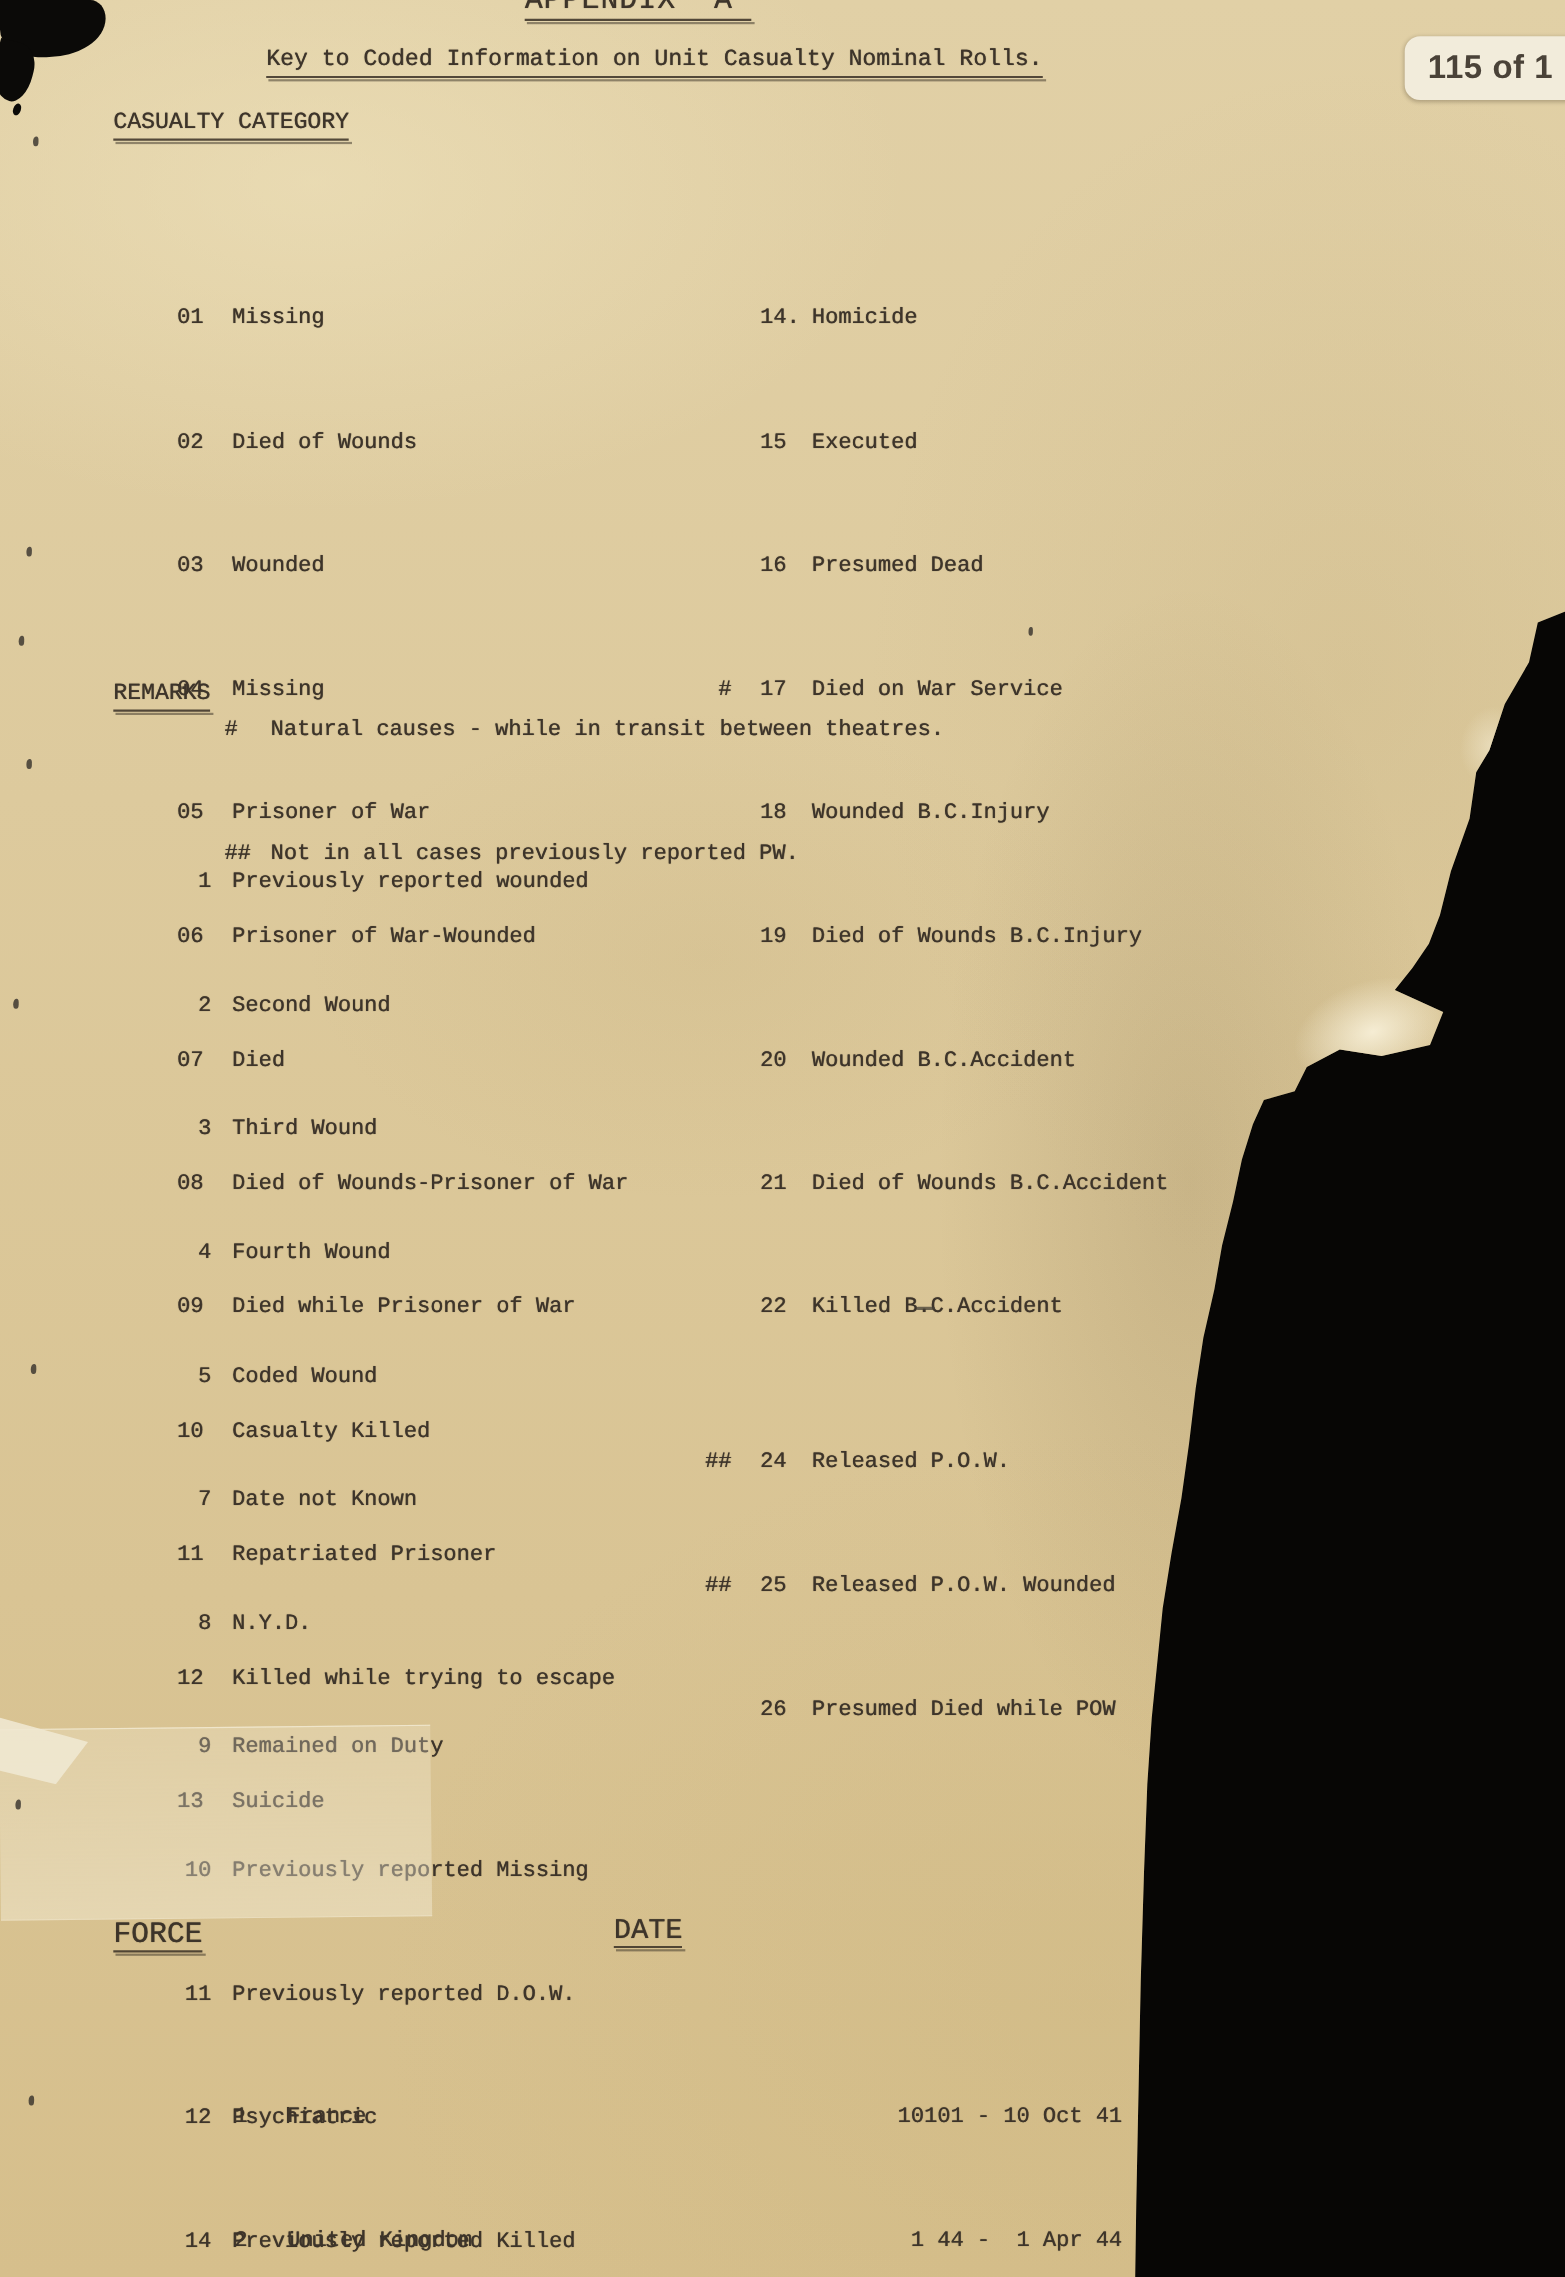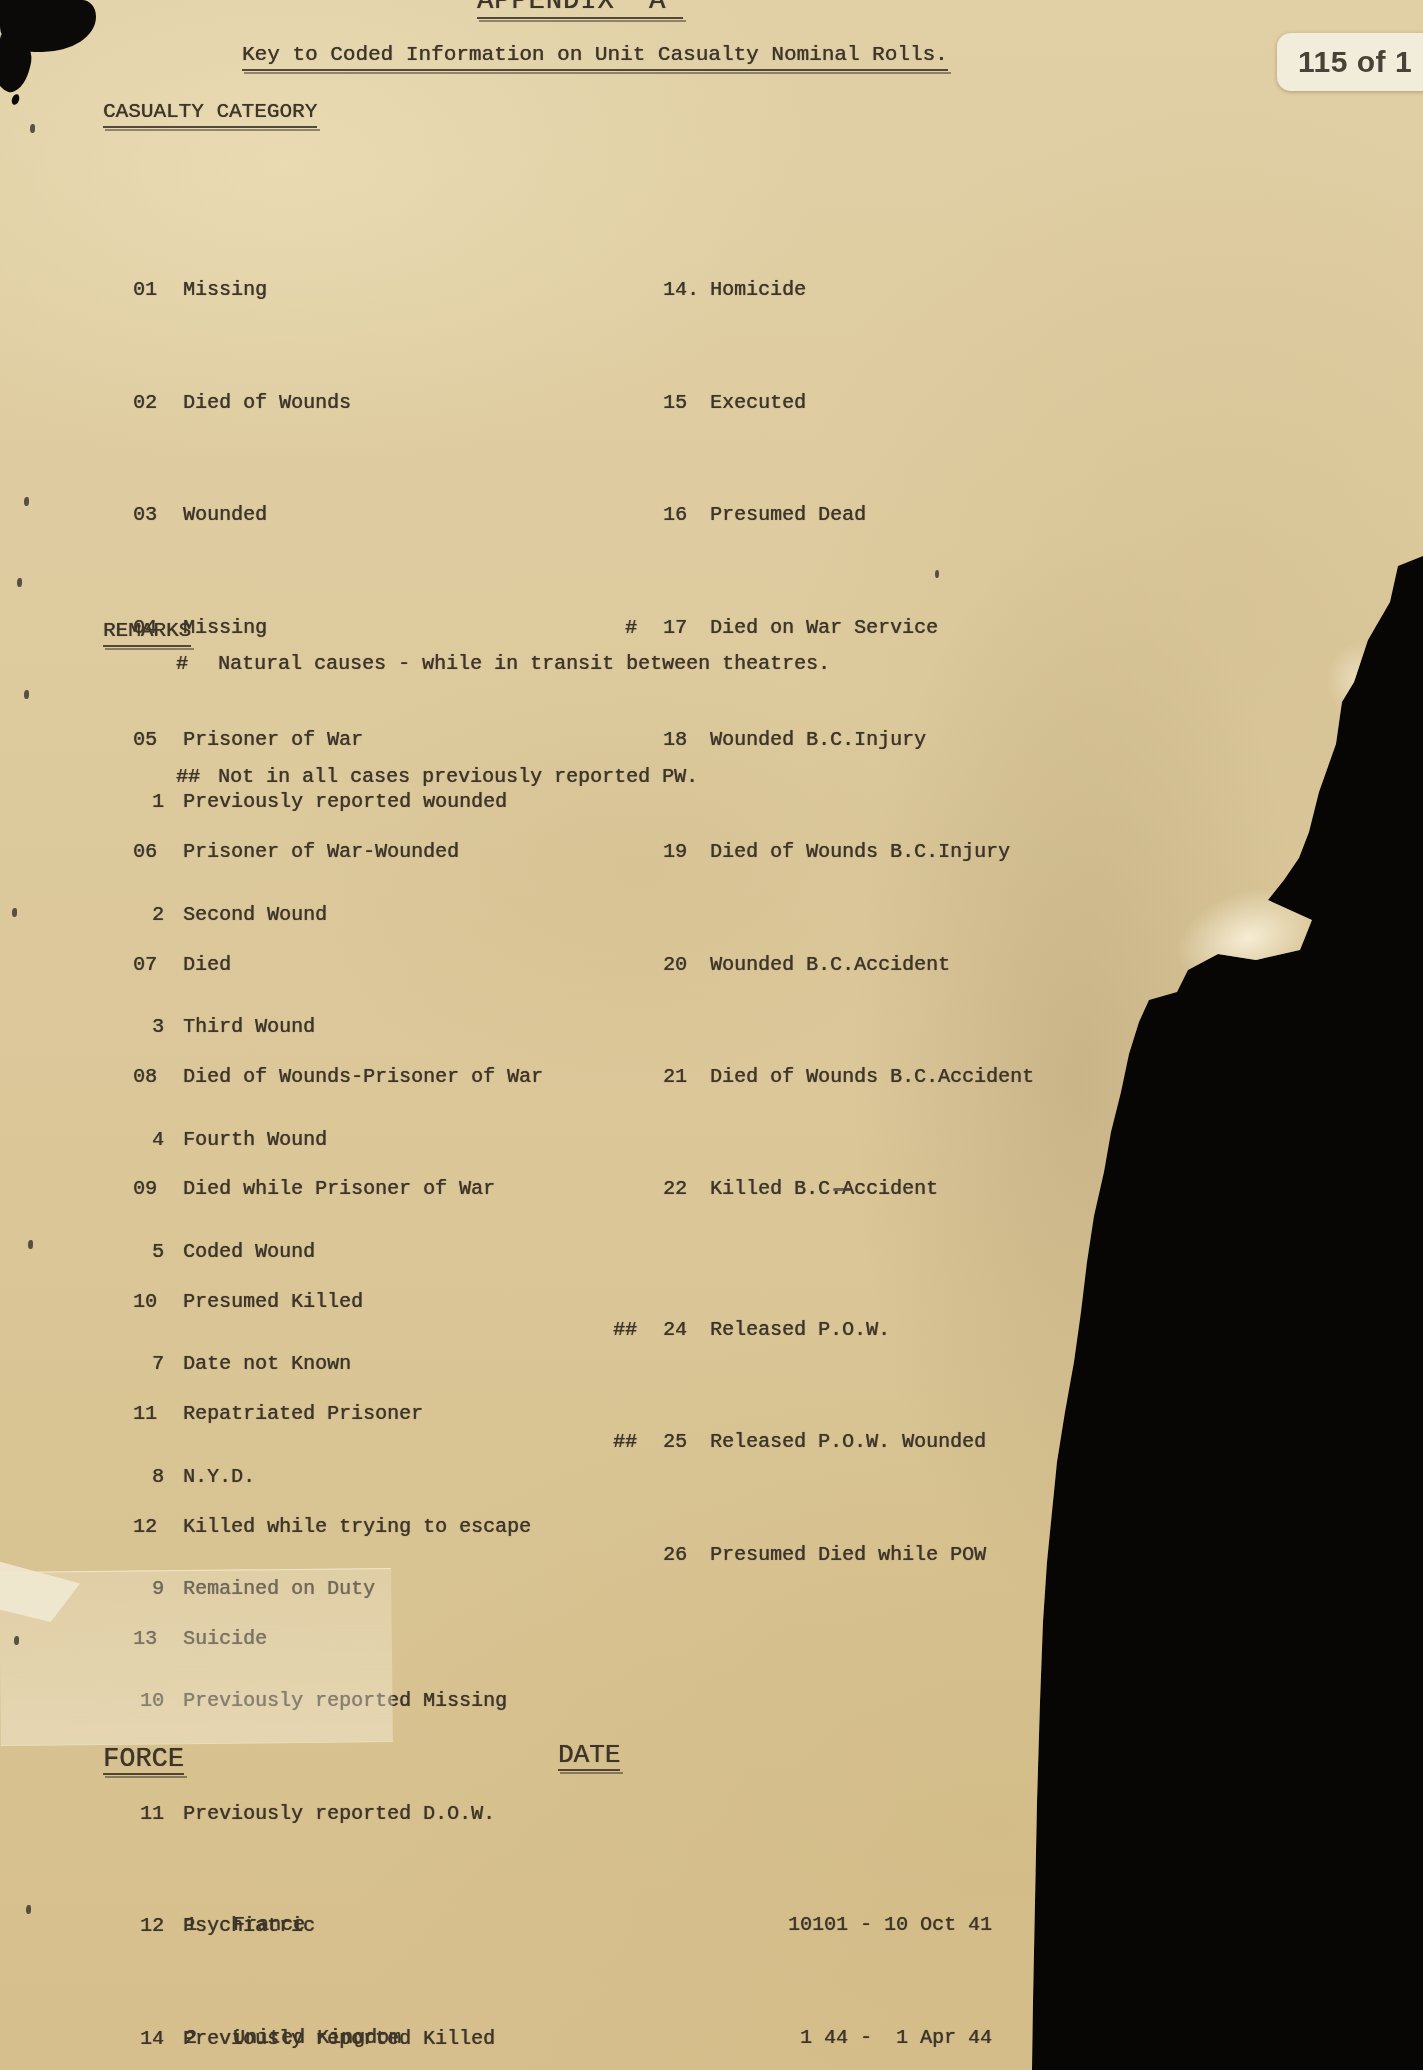--- a/index.html
+++ b/index.html
@@ -44,21 +44,21 @@
   .u::after{
     content:"";position:absolute;left:2px;right:-3px;bottom:-5px;height:2px;
     background:rgba(56,47,36,.5);
   }
   .appendix{left:477px;top:-14px;font-size:27px;line-height:30px;letter-spacing:1px;}
   .title{left:242px;top:42px;font-size:21px;line-height:26px;}
   .h-cc{left:103px;top:99px;font-size:21px;line-height:26px;}
   .h-remarks{left:103px;top:618px;font-size:21px;line-height:26px;}
   .h-force{left:103px;top:1746px;font-size:27px;line-height:26px;}
   .h-date{left:558px;top:1742px;font-size:26px;line-height:26px;}
-  .list{position:absolute;}
+  .list{position:absolute;margin-left:28px;}
   .cc-left{left:133px;top:164px;}
   .cc-right{left:587px;top:164px;}
   .notes{left:176px;top:538px;}
   .remarks-list{left:133px;top:676px;}
   .force-list{left:185px;top:1799px;}
   .date-list{left:788px;top:1799px;}
   .row{display:flex;height:28.1px;}
   .cc-left .num{width:50px;}
   .cc-right .marker{width:50px;text-align:right;margin-right:26px;}
   .cc-right .num{width:41px;}
@@ -160,21 +160,21 @@
         <span class="label">Died of Wounds-Prisoner of War</span>
       </div>
     
       <div class="row">
         <span class="num">09</span>
         <span class="label">Died while Prisoner of War</span>
       </div>
     
       <div class="row">
         <span class="num">10</span>
-        <span class="label">Presumed Killed</span>
+        <span class="label">Casualty Killed</span>
       </div>
     
       <div class="row">
         <span class="num">11</span>
         <span class="label">Repatriated Prisoner</span>
       </div>
     
       <div class="row">
         <span class="num">12</span>
         <span class="label">Killed while trying to escape</span>

